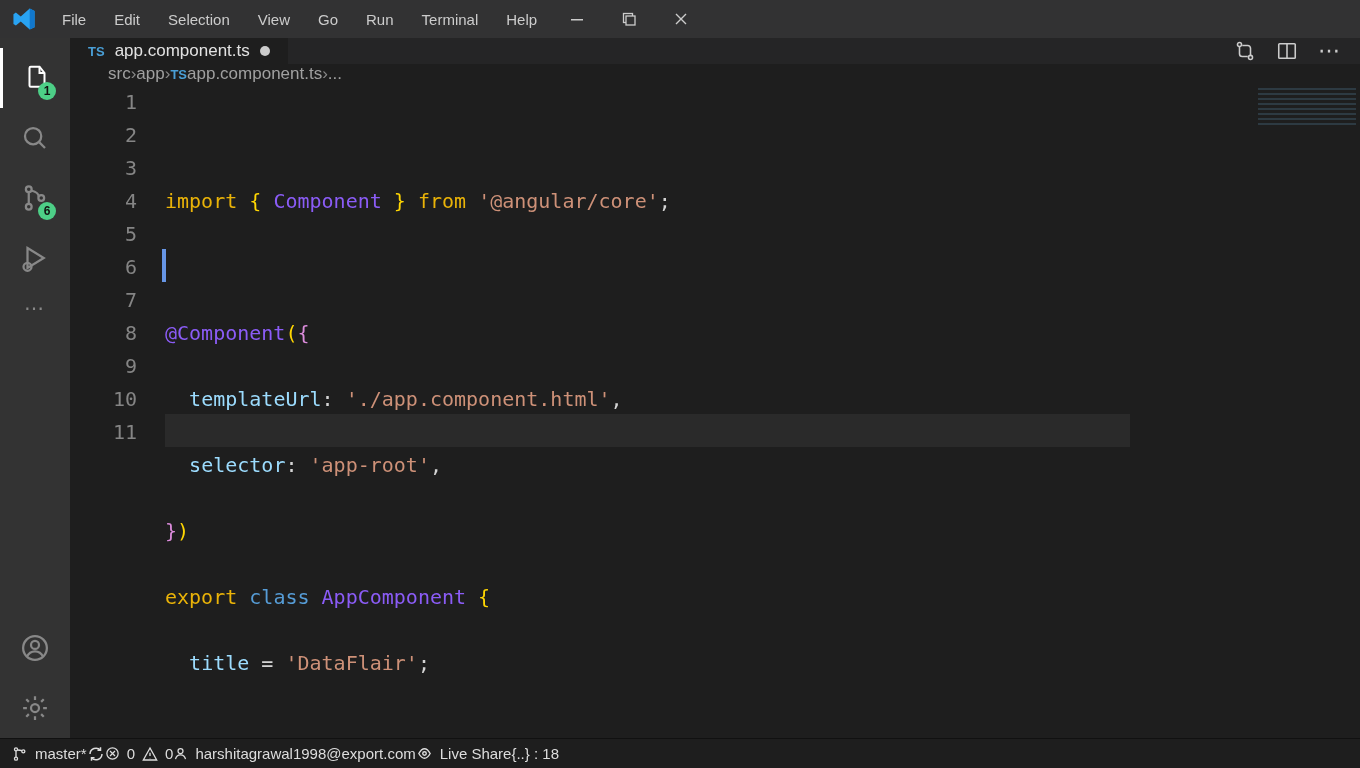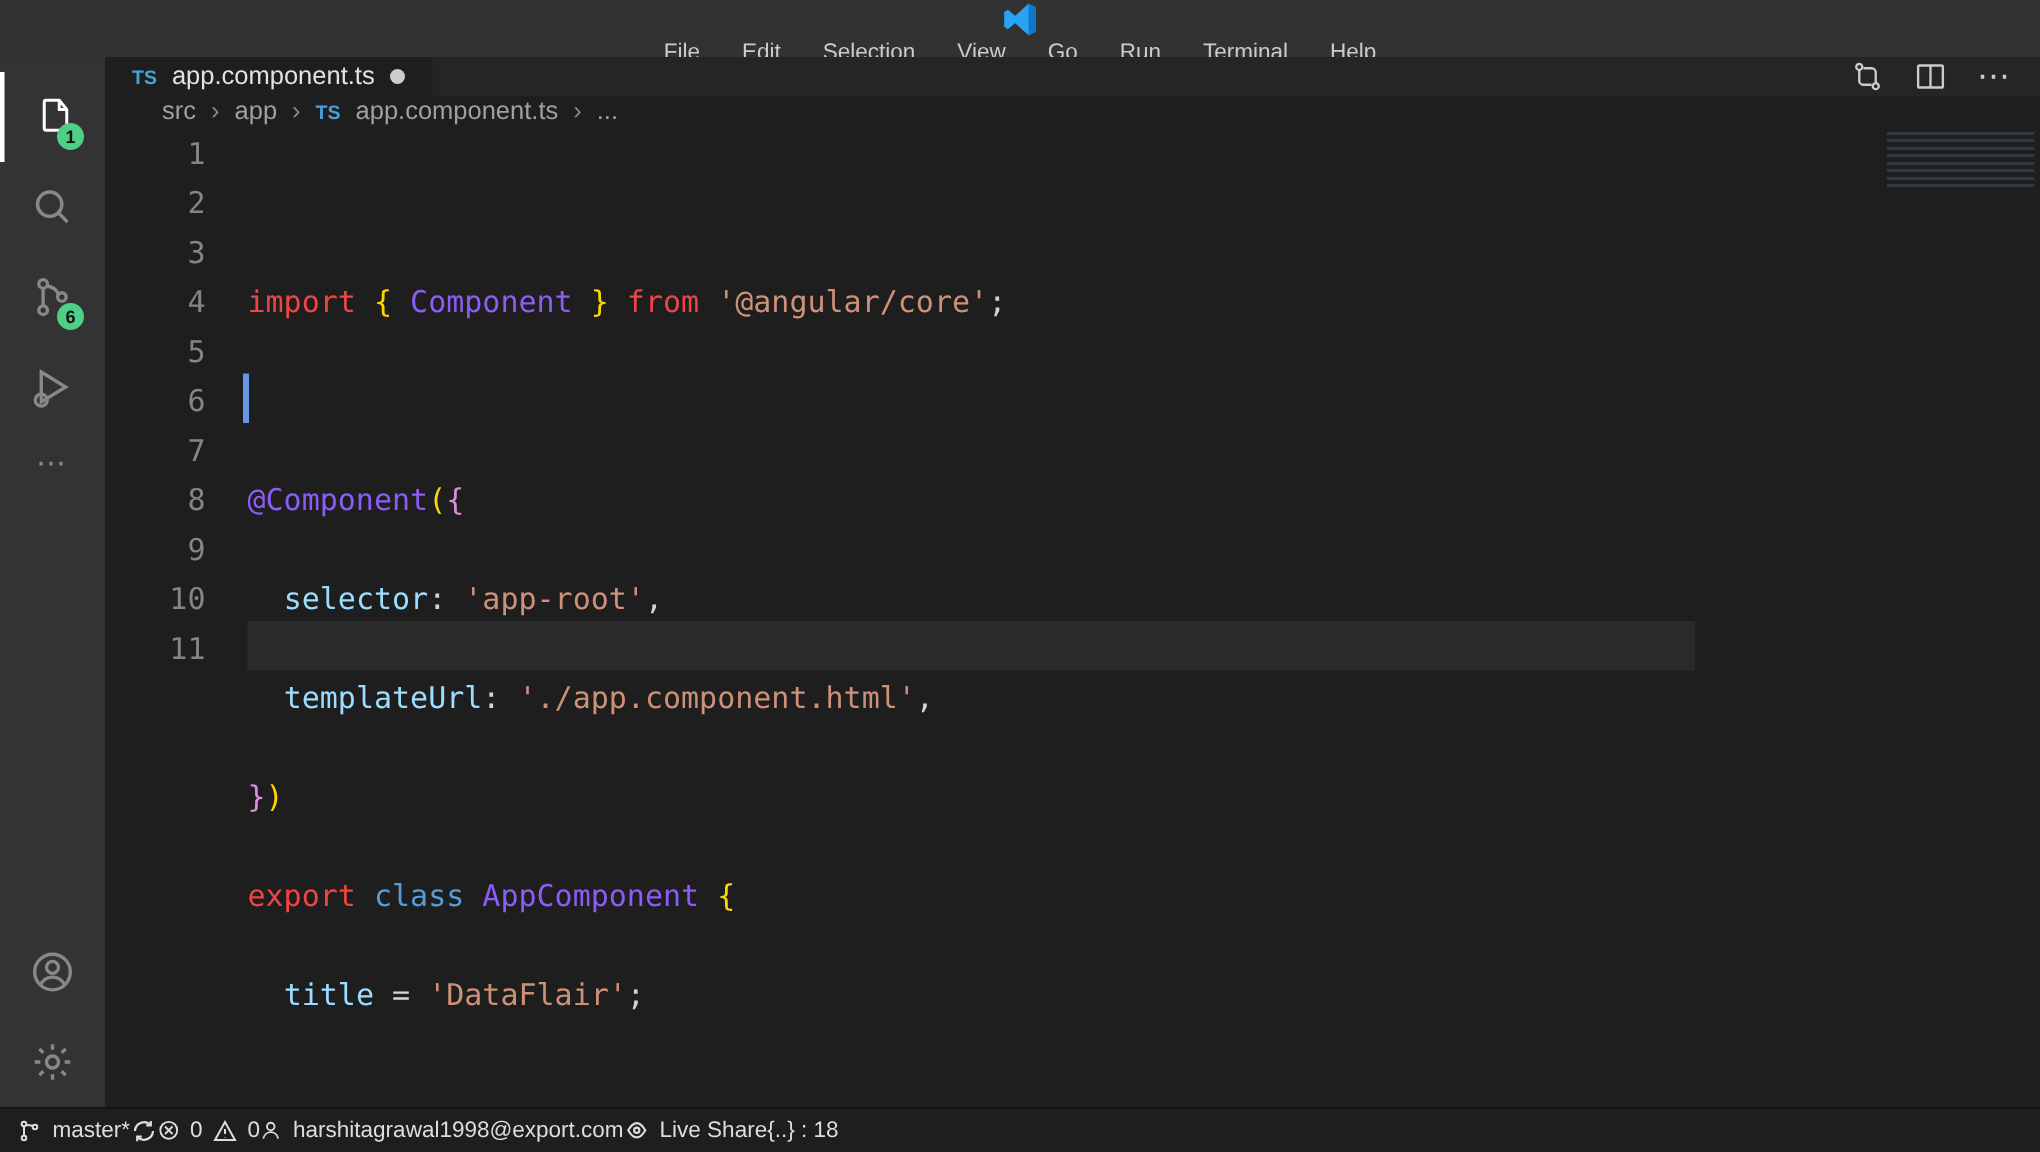--- a/index.html
+++ b/index.html
@@ -10,21 +10,20 @@
   color: #cccccc;
   overflow: hidden;
   display: flex; flex-direction: column;
 }
 
 .titlebar {
   height: 38px;
   display: flex; align-items: center;
   background: #323233;
   font-size: 15px;
-  flex-direction: column;
 }
 .titlebar .logo { width: 48px; display:flex; justify-content:center; }
 .titlebar .menu { display:flex; }
 .titlebar .menu div { padding: 0 14px; cursor:default; }
 .titlebar .title { flex:1; text-align:center; font-size:14px; color:#ccc; white-space:nowrap; overflow:hidden; text-overflow:ellipsis; padding:0 8px;}
 .titlebar .title .dot { display:inline-block; width:9px; height:9px; border-radius:50%; background:#ccc; margin-right:8px; vertical-align:middle;}
 .titlebar .winctl { display:flex; }
 .titlebar .winctl div { width:52px; display:flex; justify-content:center; align-items:center; }
 
 
@@ -60,21 +59,21 @@
 }
 .tab .ts-badge { color:#4a9fd6; font-weight:700; font-size:13px; }
 .tab .name { color:#e2e2e2; font-size:17px; }
 .tab .dirty { width:10px; height:10px; border-radius:50%; background:#ccc; }
 .tabs .right { margin-left:auto; display:flex; align-items:center; gap:20px; padding-right:20px; color:#ccc; }
 .icon-btn { display:flex; align-items:center; justify-content:center; }
 
 
 .breadcrumb {
   height:32px; display:flex; align-items:center; padding-left:38px;
-  font-size:17px; color:#a0a0a0; gap:10px;
+  font-size:17px; color:#a0a0a0; 
 }
 .breadcrumb .sep { color:#888; }
 .breadcrumb .ts-badge { color:#4a9fd6; font-weight:700; font-size:13px; }
 
 
 .code-wrap { flex:1; position:relative; display:flex; }
 .gutter {
   width: 95px; text-align:right; padding-right:28px;
   font-family: Consolas, monospace; font-size:20px; color:#858585;
   line-height:33px; padding-top:2px;
@@ -83,21 +82,21 @@
   flex:1; font-family: Consolas, monospace; font-size:20px;
   line-height:33px; white-space:pre; color:#d4d4d4; padding-top:2px;
   position:relative;
 }
 .current-line-marker {
   position:absolute; left:-3px; width:4px; height:33px; background:#6796e6;
 }
 .current-line-bg {
   position:absolute; left:0; right:120px; height:33px; background:#2a2a2a;
 }
-.tok-kw   { color:#ef4444; }
+.tok-kw   { color:#eab308; }
 .tok-brc  { color:#ffd602; }
 .tok-type { color:#8b5cf6; }
 .tok-str  { color:#ce9178; }
 .tok-mem  { color:#9cdcfe; }
 .tok-blue { color:#569cd6; }
 .tok-purp { color:#dc8cdc; }
 
 
 .minimap {
   width:110px; background:#1e1e1e; position:relative;
@@ -255,22 +254,22 @@
           <div>9</div>
           <div>10</div>
           <div>11</div>
       </div>
       <div class="code">
 <div class="current-line-bg" style="top:330px;"></div>
 <div class="current-line-marker" style="top:165px;"></div>
 <div><span class="tok-kw">import</span> <span class="tok-brc">{</span> <span class="tok-type">Component</span> <span class="tok-brc">}</span> <span class="tok-kw">from</span> <span class="tok-str">'@angular/core'</span><span>;</span></div>
 <div> </div>
 <div><span class="tok-type">@Component</span><span class="tok-brc">(</span><span class="tok-purp">{</span></div>
+<div>  <span class="tok-mem">templateUrl</span><span>:</span> <span class="tok-str">'./app.component.html'</span><span>,</span></div>
 <div>  <span class="tok-mem">selector</span><span>:</span> <span class="tok-str">'app-root'</span><span>,</span></div>
-<div>  <span class="tok-mem">templateUrl</span><span>:</span> <span class="tok-str">'./app.component.html'</span><span>,</span></div>
 <div><span class="tok-purp">}</span><span class="tok-brc">)</span></div>
 <div><span class="tok-kw">export</span> <span class="tok-blue">class</span> <span class="tok-type">AppComponent</span> <span class="tok-brc">{</span></div>
 <div>  <span class="tok-mem">title</span> <span>=</span> <span class="tok-str">'DataFlair'</span><span>;</span></div>
 
 
       </div>
       <div class="minimap">
         <div class="mini"></div>
       </div>
     </div>

